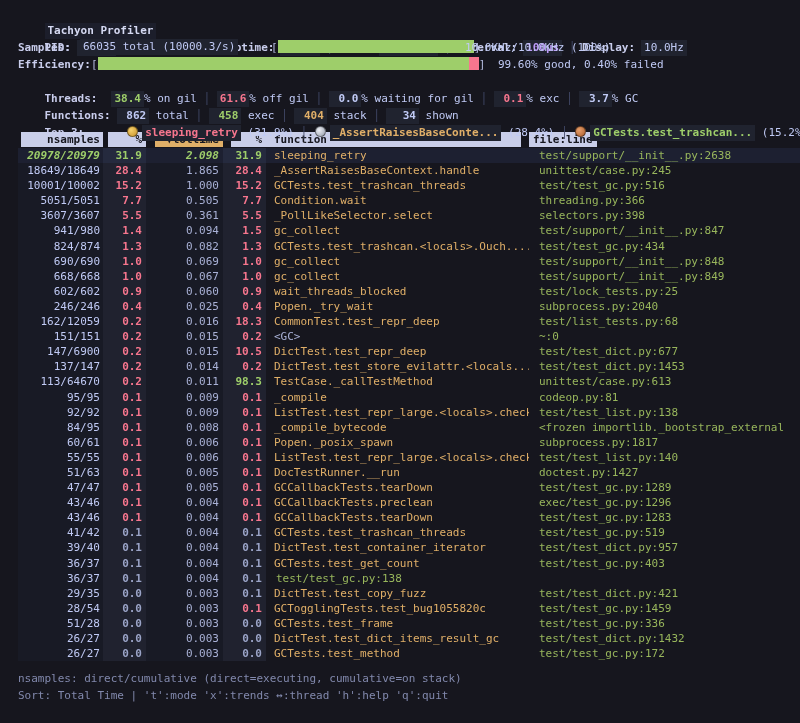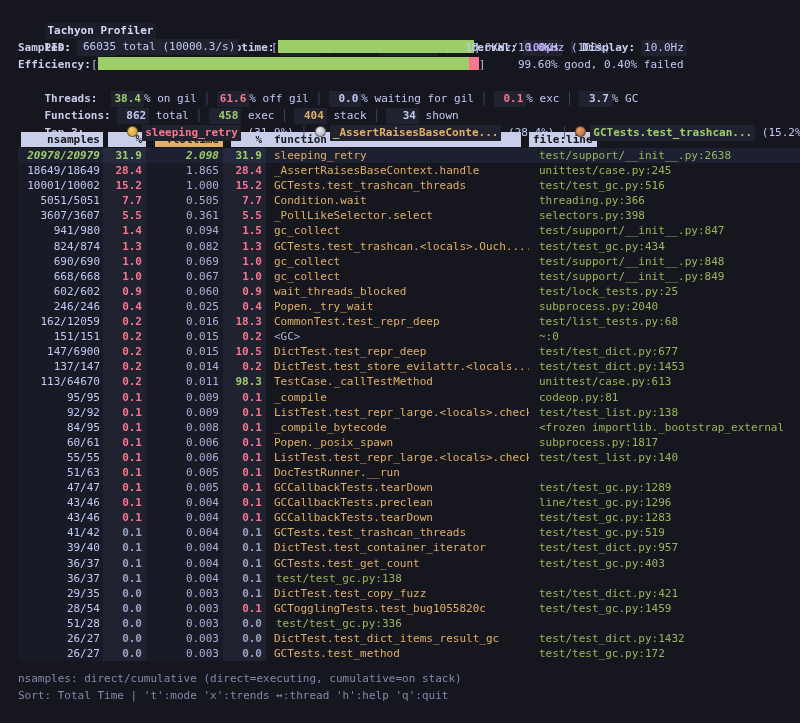--- a/index.html
+++ b/index.html
@@ -75,21 +75,21 @@
   <div class="tline">
     <span class="abs lbl" style="left:0">Samples:</span>
     <span class="abs chip w" style="left:62px">66035 total (10000.3/s)</span>
     <span class="abs barwrap" style="left:253px"><span class="bracket">[</span><span class="barfill bar-good" style="width:196px"></span><span class="bracket">]</span></span>
     <span class="abs w" style="left:447px">10.0KHz/10.0KHz (100%)</span>
   </div>
 
   <div class="tline">
     <span class="abs lbl" style="left:0;margin-right:8px">Efficiency:</span>
     <span class="abs barwrap" style="left:73px"><span class="bracket">[</span><span class="barfill bar-good" style="width:371px"></span><span class="barfill bar-bad" style="width:10px"></span><span class="bracket">]</span></span>
-    <span class="abs w" style="left:500px">99.60% good, 0.40% failed</span>
+    <span class="abs w" style="left:480px">99.60% good, 0.40% failed</span>
   </div>
 
   <div class="tline">
     <span class="lbl" style="margin-right:14px">Threads:</span><span class="chip val g">38.4</span><span>% on gil</span><span class="sep"> │ </span><span class="chip val r">61.6</span><span>% off gil</span><span class="sep"> │ </span><span class="chip val w"> 0.0</span><span>% waiting for gil</span><span class="sep"> │ </span><span class="chip val r"> 0.1</span><span>% exc</span><span class="sep"> │ </span><span class="chip val w"> 3.7</span><span>% GC</span>
   </div>
 
   <div class="tline">
     <span class="lbl">Functions:</span><span class="chip val w"> 862</span><span> total</span><span class="sep"> │ </span><span class="chip val g"> 458</span><span> exec</span><span class="sep"> │ </span><span class="chip val a"> 404</span><span> stack</span><span class="sep"> │ </span><span class="chip val w">  34</span><span> shown</span>
   </div>
 
@@ -274,36 +274,37 @@
     <span class="cell c-p2 r">0.1</span>
     <span class="cell c-fn">ListTest.test_repr_large.&lt;locals&gt;.check</span>
     <span class="cell c-fl">test/test_list.py:140</span>
   </div>
         <div class="trow">
     <span class="cell c-ns">51/63</span>
     <span class="cell c-p1 r">0.1</span>
     <span class="cell c-tt">0.005</span>
     <span class="cell c-p2 r">0.1</span>
     <span class="cell c-fn">DocTestRunner.__run</span>
+    <span class="cell c-fl">doctest.py:1427</span>
   </div>
         <div class="trow">
     <span class="cell c-ns">47/47</span>
     <span class="cell c-p1 r">0.1</span>
     <span class="cell c-tt">0.005</span>
     <span class="cell c-p2 r">0.1</span>
     <span class="cell c-fn">GCCallbackTests.tearDown</span>
     <span class="cell c-fl">test/test_gc.py:1289</span>
   </div>
         <div class="trow">
     <span class="cell c-ns">43/46</span>
     <span class="cell c-p1 r">0.1</span>
     <span class="cell c-tt">0.004</span>
     <span class="cell c-p2 r">0.1</span>
     <span class="cell c-fn">GCCallbackTests.preclean</span>
-    <span class="cell c-fl">line/test_gc.py:1296</span>
+    <span class="cell c-fl">exec/test_gc.py:1296</span>
   </div>
         <div class="trow">
     <span class="cell c-ns">43/46</span>
     <span class="cell c-p1 r">0.1</span>
     <span class="cell c-tt">0.004</span>
     <span class="cell c-p2 r">0.1</span>
     <span class="cell c-fn">GCCallbackTests.tearDown</span>
     <span class="cell c-fl">test/test_gc.py:1283</span>
   </div>
         <div class="trow">
@@ -351,20 +352,21 @@
     <span class="cell c-tt">0.003</span>
     <span class="cell c-p2 r">0.1</span>
     <span class="cell c-fn">GCTogglingTests.test_bug1055820c</span>
     <span class="cell c-fl">test/test_gc.py:1459</span>
   </div>
         <div class="trow">
     <span class="cell c-ns">51/28</span>
     <span class="cell c-p1 d">0.0</span>
     <span class="cell c-tt">0.003</span>
     <span class="cell c-p2 d">0.0</span>
+    <span class="cell c-fn">GCTests.test_frame</span>
     <span class="cell c-fl">test/test_gc.py:336</span>
   </div>
         <div class="trow">
     <span class="cell c-ns">26/27</span>
     <span class="cell c-p1 d">0.0</span>
     <span class="cell c-tt">0.003</span>
     <span class="cell c-p2 d">0.0</span>
     <span class="cell c-fn">DictTest.test_dict_items_result_gc</span>
     <span class="cell c-fl">test/test_dict.py:1432</span>
   </div>

